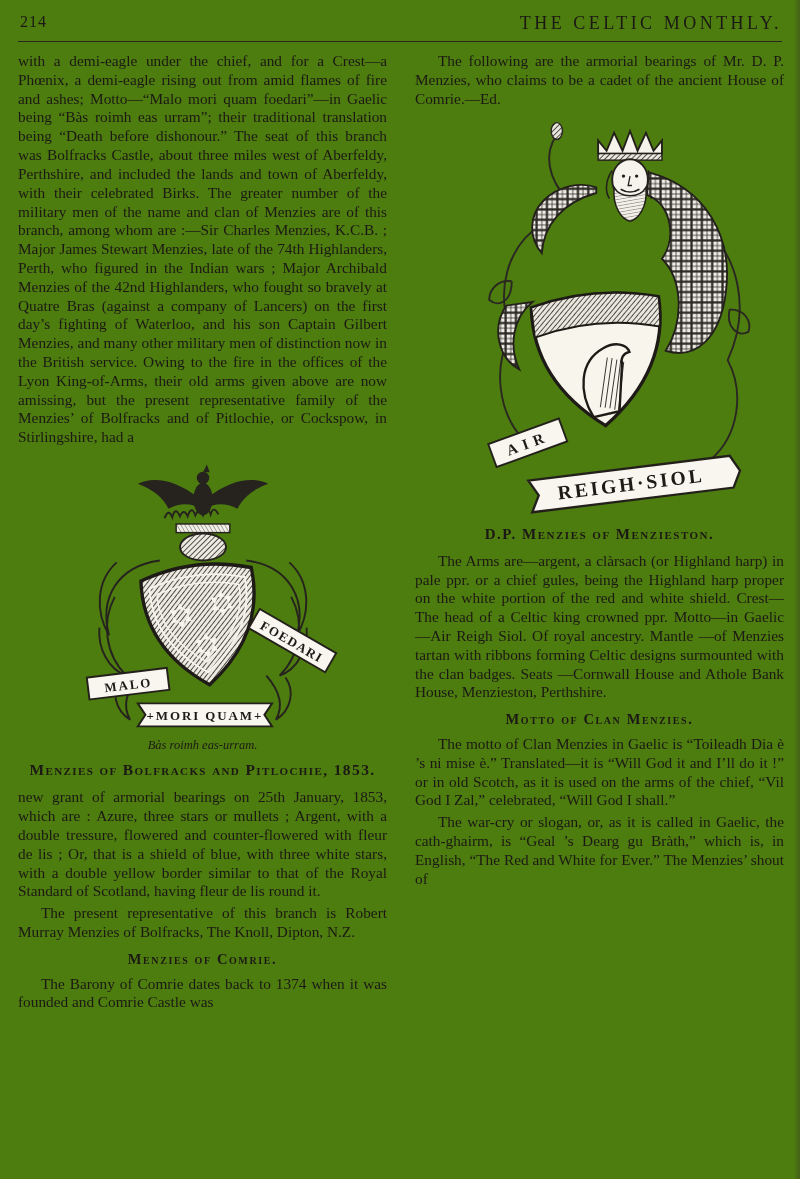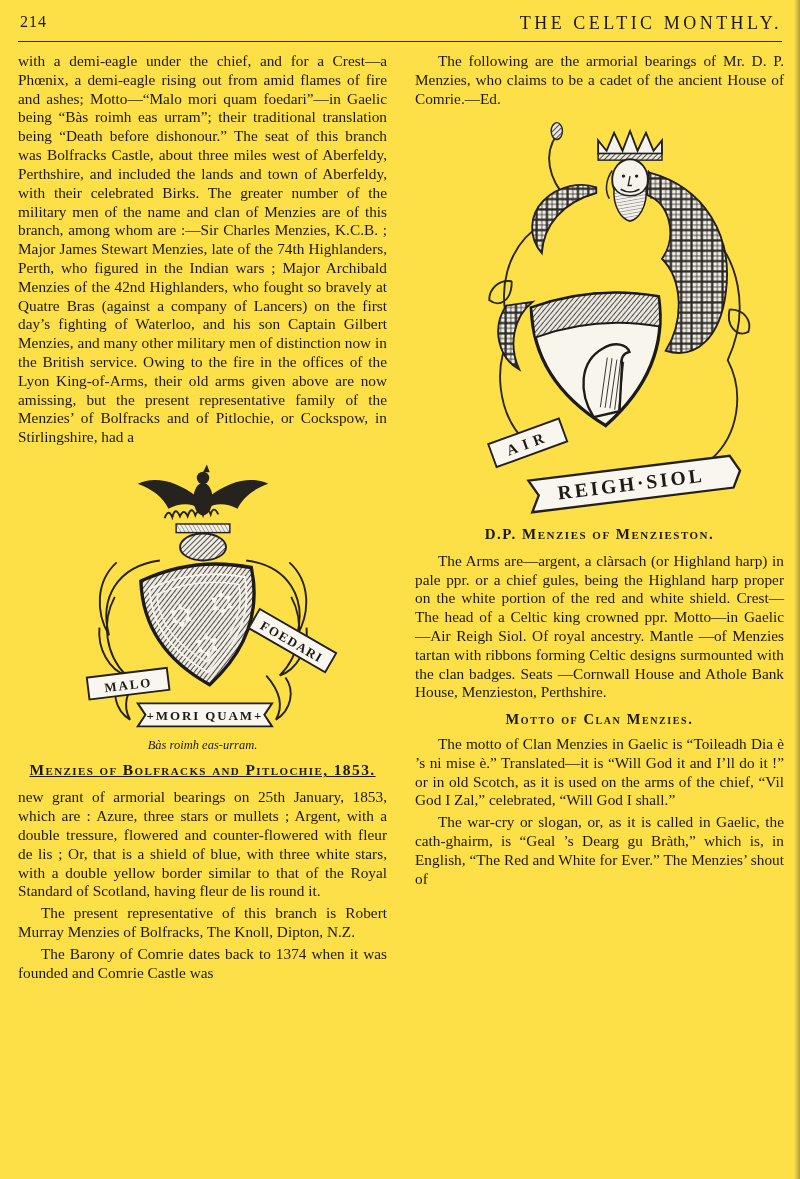--- a/index.html
+++ b/index.html
@@ -1,38 +1,38 @@
 <!DOCTYPE html>
 <html lang="en"><head>
 <meta charset="utf-8">
 <title>The Celtic Monthly</title>
 <style>
   * { margin:0; padding:0; box-sizing:border-box; }
   html, body { width:800px; }
   body { font-family:"Liberation Serif","DejaVu Serif",serif; background:#e9e6de; }
   .page {
     position:relative; width:800px; height:1179px;
-    background:#fde047; color:#1c1914; overflow:hidden;
+    background:#4d7c0f; color:#1c1914; overflow:hidden;
   }
   .page::after {
     content:""; position:absolute; top:0; right:0; width:6px; height:100%;
     background:linear-gradient(to right, rgba(0,0,0,0), rgba(55,50,40,0.38));
     pointer-events:none;
   }
   .header { position:relative; margin:10px 18px 0 18px; height:32px; border-bottom:1.6px solid #2a2620; }
   .page-number { position:absolute; left:2px; top:3px; font-size:16px; letter-spacing:1px; }
   .journal-title { text-align:right; font-size:18px; font-weight:normal; letter-spacing:3.5px; padding-top:3px; }
   .columns { display:flex; gap:28px; padding:10px 16px 0 18px; }
   .col { width:370px; font-size:15.3px; line-height:1.23; text-align:justify; }
   p.body-para { margin:0 0 3px; }
   p.indent { text-indent:1.5em; }
   .sec-head { text-align:center; font-variant:small-caps; font-weight:bold; letter-spacing:1.6px; font-size:14.5px; margin:9px 0 6px; }
   .figure { text-align:center; margin:6px 0 2px; }
   .fig-caption-italic { text-align:center; font-style:italic; font-size:12.5px; margin-top:-2px; }
-  .fig1-title { text-align:center; font-variant:small-caps; font-weight:bold; letter-spacing:1.4px; font-size:15.5px; margin:7px 0 9px;text-decoration:underline; }
+  .fig1-title { text-align:center; font-variant:small-caps; font-weight:bold; letter-spacing:1.4px; font-size:15.5px; margin:7px 0 9px; }
   .fig2-caption { text-align:center; font-variant:small-caps; font-weight:bold; font-size:15px; letter-spacing:1.5px; margin:2px 0 8px; }
   svg text { font-family:"Liberation Serif","DejaVu Serif",serif; font-weight:bold; fill:#1e1b16; }
 </style>
 </head>
 <body>
 
 <div class="page">
 
   <div class="header">
     <span class="page-number">214</span>
@@ -96,20 +96,21 @@
             <path d="M-70 -12 L70 -12 L62 0 L70 12 L-70 12 L-62 0 Z" fill="#f8f6ee" stroke="#23201b" stroke-width="2"></path>
             <text text-anchor="middle" y="5.5" font-size="13.5" letter-spacing="2">+MORI QUAM+</text>
           </g>
         </svg>
         <div class="fig-caption-italic">Bàs roimh eas-urram.</div>
         <div class="fig1-title">Menzies of Bolfracks and Pitlochie, 1853.</div>
       </div>
 
       <p class="body-para">new grant of armorial bearings on 25th January, 1853, which are : Azure, three stars or mullets ; Argent, with a double tressure, flowered and counter-flowered with fleur de lis ; Or, that is a shield of blue, with three white stars, with a double yellow border similar to that of the Royal Standard of Scotland, having fleur de lis round it.</p>
       <p class="body-para indent">The present representative of this branch is Robert Murray Menzies of Bolfracks, The Knoll, Dipton, N.Z.</p>
+      <h3 class="sec-head">Menzies of Comrie.</h3>
       <p class="body-para indent">The Barony of Comrie dates back to 1374 when it was founded and Comrie Castle was</p>
     </div>
 
     <div class="col">
       <p class="body-para indent">The following are the armorial bearings of Mr. D. P. Menzies, who claims to be a cadet of the ancient House of Comrie.—Ed.</p>
 
       <div class="figure">
         <svg width="338" height="404" viewBox="0 0 360 430">
           <defs>
             <pattern id="f2hatch" width="4" height="4" patternUnits="userSpaceOnUse" patternTransform="rotate(45)">

